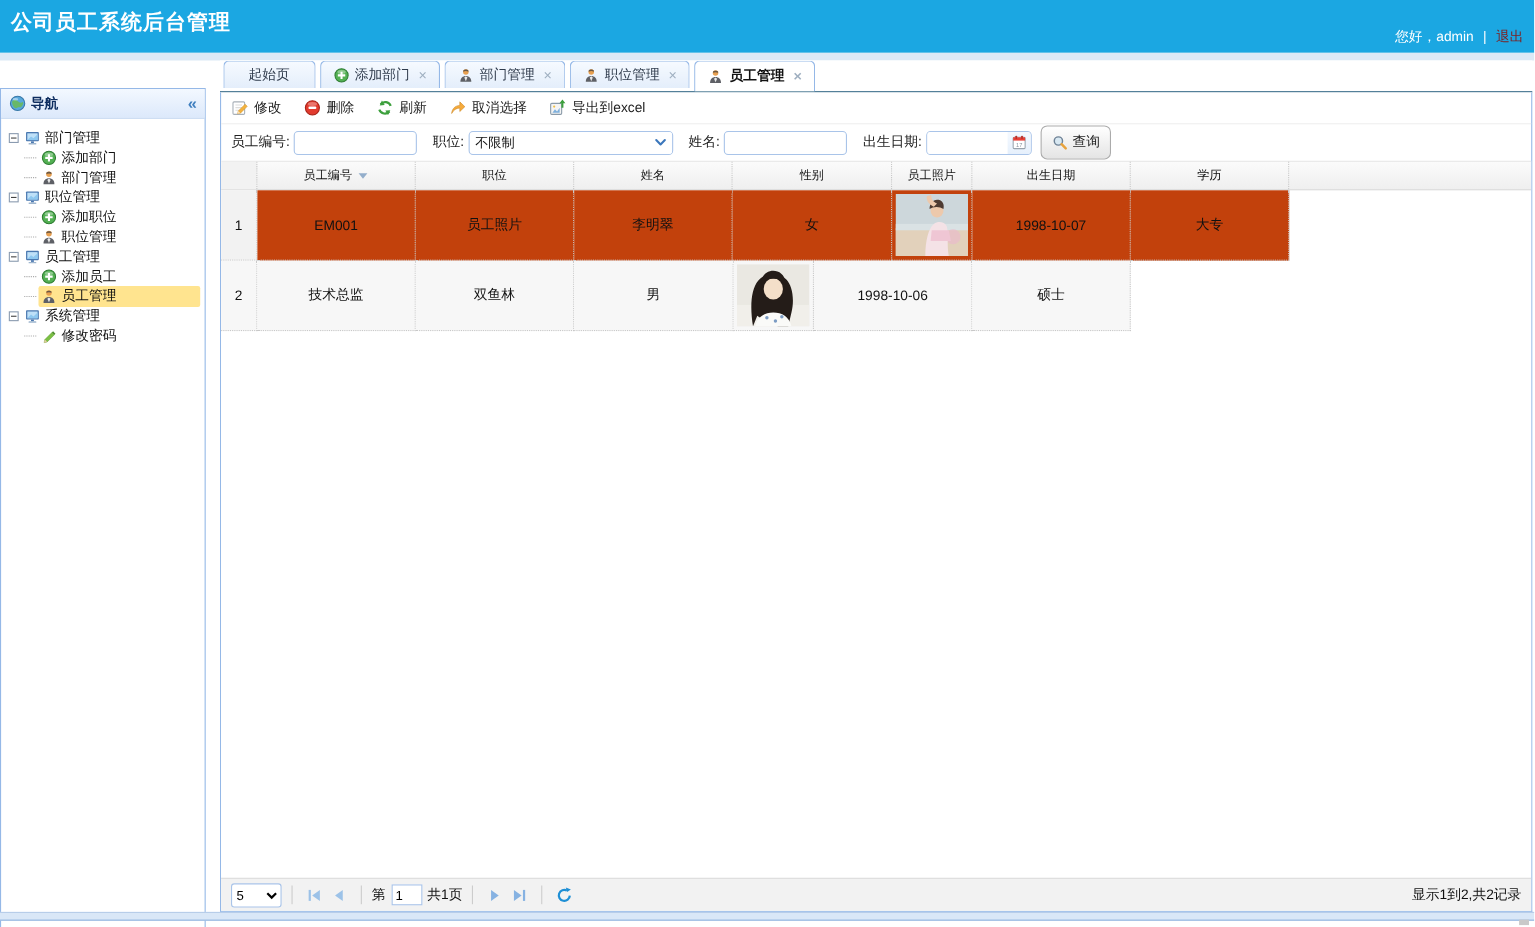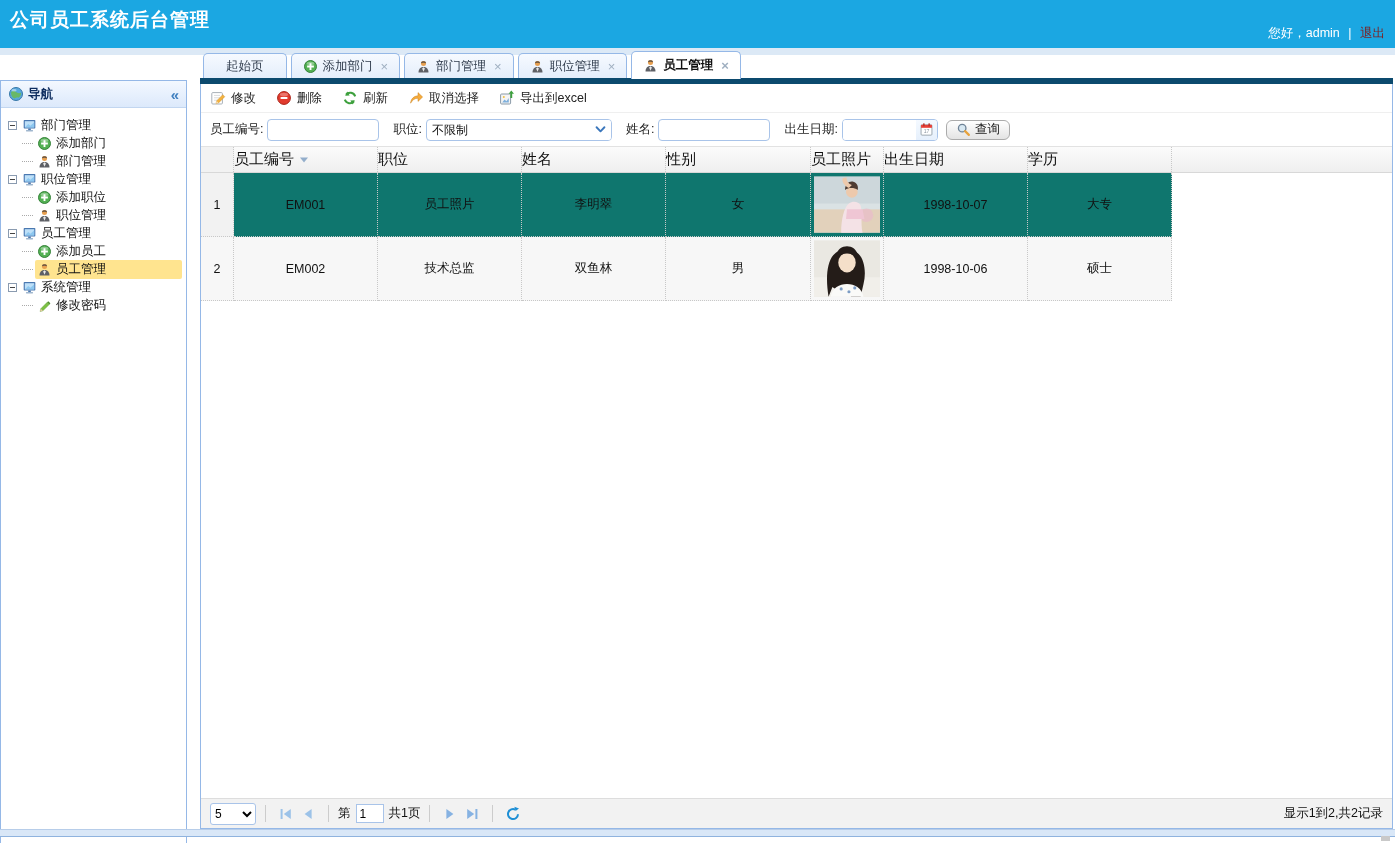--- a/index.html
+++ b/index.html
@@ -27,22 +27,22 @@
   .expander { width:9px; height:9px; border:1px solid #8A9BB0; background:#fff; position:relative; margin-right:3px; flex:0 0 auto; }
   .expander::after { content:""; position:absolute; left:1px; right:1px; top:3px; height:1px; background:#444; }
   .stub { width:11px; height:10px; border-bottom:1px dotted #AAA; margin-right:2px; margin-top:-9px; flex:0 0 auto; }
   .node { display:flex; align-items:center; gap:4px; padding:1px 4px 1px 2px; flex:1; cursor:pointer; border-radius:2px; }
   .node.selected { background:#FFE48F; }
   .icon16 { width:16px; height:16px; flex:0 0 auto; }
   .icon15 { width:15px; height:15px; flex:0 0 auto; }
 
   
   .main { position:absolute; left:200px; top:55px; width:1193px; height:774px; }
-  .tabs-strip { height:29px; display:flex; align-items:flex-end; gap:4px; padding-left:3px;
-      border-bottom:6px solid #0c4a6e; background:#fff; }
+  .tabs-strip { height:29px; display:flex; gap:4px; padding-left:3px;
+      border-bottom:1px solid #0c4a6e; background:#fff; }
   .tab { height:25px; display:flex; align-items:center; gap:5px; padding:0 11px;
       border:1px solid #95B8E7; border-bottom:none; border-radius:5px 5px 0 0;
       background:linear-gradient(#F6FAFF,#E4EEFB); font-size:12.5px; color:#2F3B4C; cursor:pointer; position:relative; }
   .tab.first { padding:0 22px; }
   .tab.active { background:#fff; height:28px; margin-bottom:-1px; font-weight:bold; color:#111; }
   .tab .close { font-size:13px; color:#9FAFC0; margin-left:3px; line-height:1; cursor:pointer; }
   .tab-body { position:absolute; left:0; right:0; top:29px; bottom:0; border:1px solid #95B8E7; border-top:none; background:#fff; }
 
   
   .toolbar { height:29px; display:flex; align-items:center; gap:20px; padding:0 9px; border-bottom:1px solid #EFEFEF; }
@@ -53,33 +53,33 @@
   .searchbar label { margin-right:4px; }
   .inp { height:22px; border:1px solid #A9C4E9; border-radius:4px; background:#fff; padding:0 5px;
       font-size:12px; width:112px; outline:none; font-family:inherit; }
   .fld-gap { width:14px; }
   .combo { width:186px; height:22px; display:flex; border:1px solid #A9C4E9; border-radius:4px; background:#fff; overflow:hidden; }
   .combo .combo-text { flex:1; font-size:12px; line-height:20px; padding-left:5px; color:#111; }
   .combo .combo-arrow { width:20px; display:flex; align-items:center; justify-content:center; cursor:pointer; background:#fff; }
   .datebox { width:96px; height:22px; display:flex; border:1px solid #A9C4E9; border-radius:4px; background:#fff; overflow:hidden; }
   .datebox input { flex:1; border:none; outline:none; min-width:0; font-size:12px; padding:0 4px; font-family:inherit; }
   .datebox .cal-btn { width:21px; display:flex; align-items:center; justify-content:center; cursor:pointer; background:linear-gradient(#F4F9FF,#E6F0FC); }
-  .btn-query { margin-left:8px; height:20px; display:flex; align-items:center; gap:4px; padding:0 9px;
+  .btn-query { margin-left:8px; height:31px; display:flex; align-items:center; gap:4px; padding:0 9px;
       border:1px solid #ABABAB; border-radius:6px; background:linear-gradient(#FFFFFF,#E4E4E4);
       font-size:12.5px; color:#222; cursor:pointer; }
 
   
   .grid { position:absolute; left:0; right:0; top:62px; bottom:30px; background:#fff; overflow:hidden; }
   .grid-header { display:flex; height:27px; background:linear-gradient(#FBFBFB,#EFEFEF);
       border-top:1px solid #E2E2E2; border-bottom:1px solid #D8D8D8; }
-  .gh { display:flex; align-items:center; justify-content:flex-start; gap:5px; font-size:15px; color:#111;
+  .gh { display:flex; align-items:center; justify-content:center; gap:5px; font-size:11px; color:#111;
       border-right:1px dotted #C8C8C8; cursor:pointer; }
   .grid-row { display:flex; height:64px; }
   .gc { display:flex; align-items:center; justify-content:center; font-size:12.5px; color:#111;
-      border-right:1px dotted #C8C8C8; border-bottom:1px dotted #C8C8C8; background:#0f766e; }
+      border-right:1px dotted #C8C8C8; border-bottom:1px dotted #C8C8C8; background:#c2410c; }
   .grid-row.striped .gc { background:#F7F7F7; }
   .gc.num, .gh.num { background:#F2F2F2; cursor:default; }
   .w-num{width:33px;} .w-code{width:144px;} .w-pos{width:144px;} .w-name{width:144px;}
   .w-gen{width:145px;} .w-photo{width:73px;} .w-birth{width:144px;} .w-edu{width:144px;}
   .photo { width:66px; height:57px; display:block; }
 
   
   .pager { position:absolute; left:0; right:0; bottom:0; height:30px; background:#F2F2F2; border-top:1px solid #DDD;
       display:flex; align-items:center; padding:0 9px; font-size:12.5px; color:#111; }
   .pager select { width:46px; height:22px; border:1px solid #A9C4E9; border-radius:3px; background:#fff;
@@ -479,21 +479,20 @@
             <svg class="photo">
                 <use href="#i-photo1"></use>
               </svg>
           </div>
           <div class="gc w-birth">1998-10-07</div>
           <div class="gc w-edu">大专</div>
         </div>
 
         <div class="grid-row striped">
           <div class="gc num w-num">2</div>
-          <div class="gc w-code">EM002</div>
           <div class="gc w-pos">技术总监</div>
           <div class="gc w-name">双鱼林</div>
           <div class="gc w-gen">男</div>
           <div class="gc w-photo">
             <svg class="photo">
                 <use href="#i-photo2"></use>
               </svg>
           </div>
           <div class="gc w-birth">1998-10-06</div>
           <div class="gc w-edu">硕士</div>

